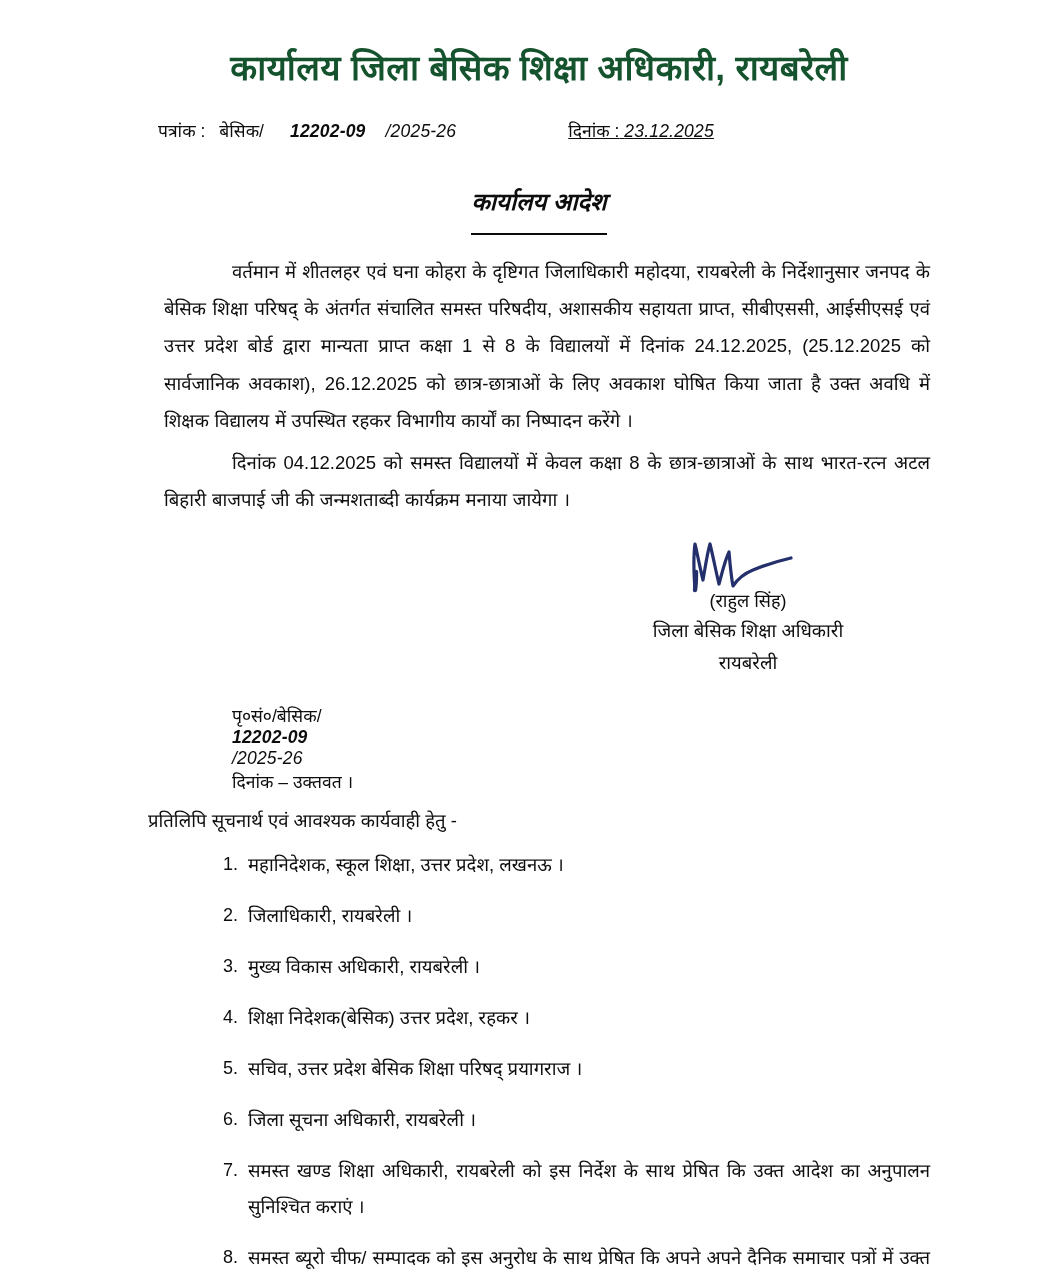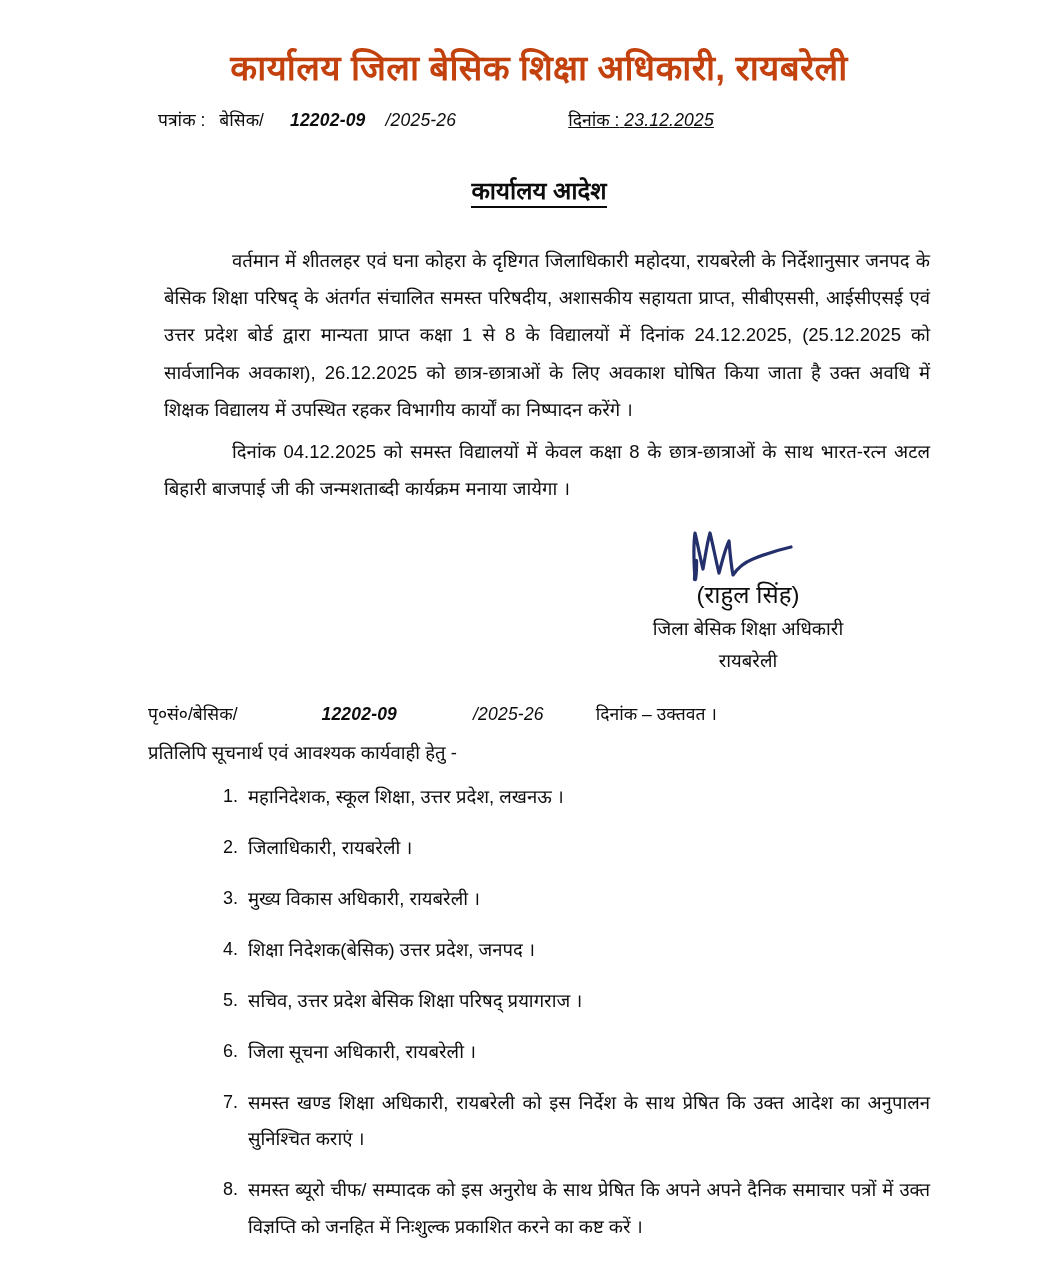--- a/index.html
+++ b/index.html
@@ -26,27 +26,27 @@
 
   
   .doc-title {
     text-align: center;
     font-size: 35px;
     font-weight: 700;
     letter-spacing: 0.3px;
     margin: 0;
     padding-top: 46px;
     line-height: 1.25;
-    color: #c2410c;
+    color: #14532d;
   }
 
   .ref-row {
     display: flex;
     align-items: flex-start;
-    margin-top: 17px;
+    margin-top: 28px;
     font-size: 17.5px;
     padding-left: 10px;
   }
   .ref-left {
     display: flex;
     align-items: baseline;
     white-space: nowrap;
   }
   .ref-label { font-weight: 400; }
   .ref-basic { margin-left: 14px; }
@@ -75,21 +75,22 @@
   
   .order-heading {
     text-align: center;
     font-size: 24px;
     font-weight: 700;
     margin: 42px 0 0 0;
     padding: 0;
   }
   .order-heading span {
     border-bottom: 2px solid #0a0a0a;
-    padding-bottom: 2px;
+    padding-bottom: 18px;
+    font-style: italic;
   }
 
   
   .body-block {
     margin-top: 36px;
   }
   .para {
     font-size: 18.5px;
     line-height: 2.02;
     text-align: justify;
@@ -108,21 +109,21 @@
     margin-right: 32px;
     position: relative;
   }
   .sig-mark {
     height: 58px;
     display: block;
     margin: 0 auto -6px auto;
     width: 150px;
   }
   .sig-name {
-    font-size: 24px;
+    font-size: 18px;
     line-height: 1.5;
     margin-top: -2px;
   }
   .sig-desig {
     font-size: 18.5px;
     line-height: 1.75;
   }
   .sig-place {
     font-size: 18.5px;
     line-height: 1.6;
@@ -130,20 +131,21 @@
 
   
   .copy-block {
     margin-top: 26px;
   }
   .copy-ref-row {
     display: flex;
     align-items: baseline;
     font-size: 17.5px;
     white-space: nowrap;
+    flex-direction: column;
   }
   .copy-ref-label { }
   .copy-ref-number {
     font-style: italic;
     font-weight: 600;
     margin-left: 84px;
     letter-spacing: 0.2px;
   }
   .copy-ref-year {
     font-style: italic;
@@ -234,21 +236,21 @@
       <span class="copy-ref-year">/2025-26</span>
       <span class="copy-ref-date">दिनांक – उक्तवत ।</span>
     </div>
 
     <div class="copy-intro">प्रतिलिपि सूचनार्थ एवं आवश्यक कार्यवाही हेतु -</div>
 
     <ol class="copy-list">
       <li>महानिदेशक, स्कूल शिक्षा, उत्तर प्रदेश, लखनऊ ।</li>
       <li>जिलाधिकारी, रायबरेली ।</li>
       <li>मुख्य विकास अधिकारी, रायबरेली ।</li>
-      <li>शिक्षा निदेशक(बेसिक) उत्तर प्रदेश, जनपद ।</li>
+      <li>शिक्षा निदेशक(बेसिक) उत्तर प्रदेश, रहकर ।</li>
       <li>सचिव, उत्तर प्रदेश बेसिक शिक्षा परिषद् प्रयागराज ।</li>
       <li>जिला सूचना अधिकारी, रायबरेली ।</li>
       <li>समस्त खण्ड शिक्षा अधिकारी, रायबरेली को इस निर्देश के साथ प्रेषित कि उक्त आदेश का अनुपालन सुनिश्चित कराएं ।</li>
       <li class="wide">समस्त ब्यूरो चीफ/ सम्पादक को इस अनुरोध के साथ प्रेषित कि अपने अपने दैनिक समाचार पत्रों में उक्त विज्ञप्ति को जनहित में निःशुल्क प्रकाशित करने का कष्ट करें ।</li>
     </ol>
   </div>
 
 </div>
 
 </body></html>

